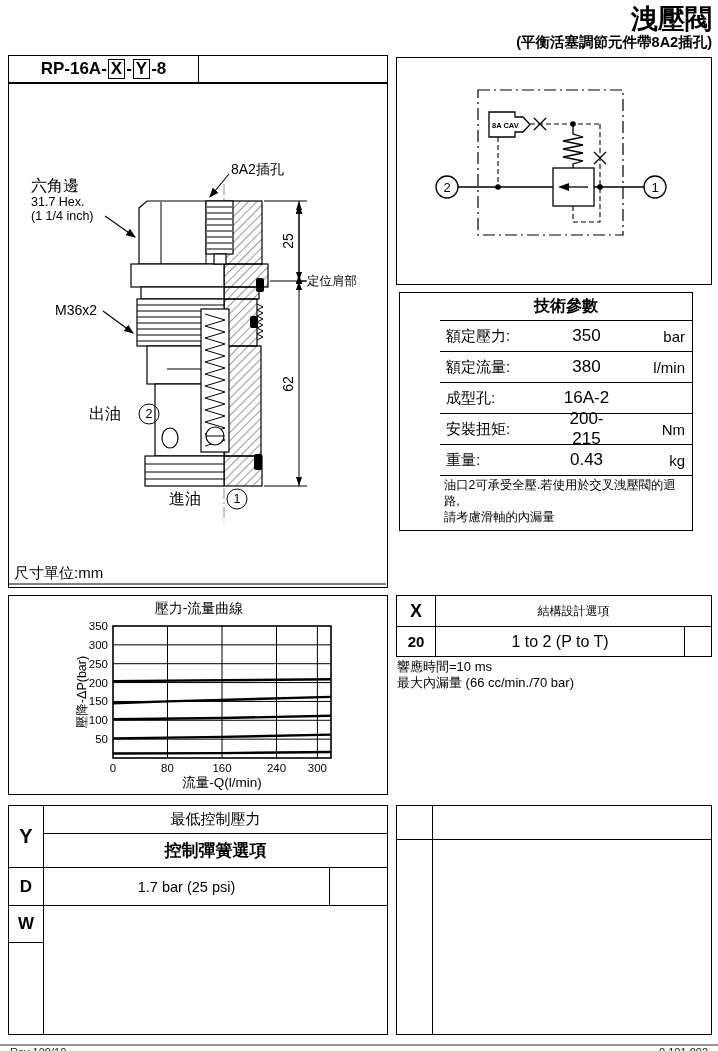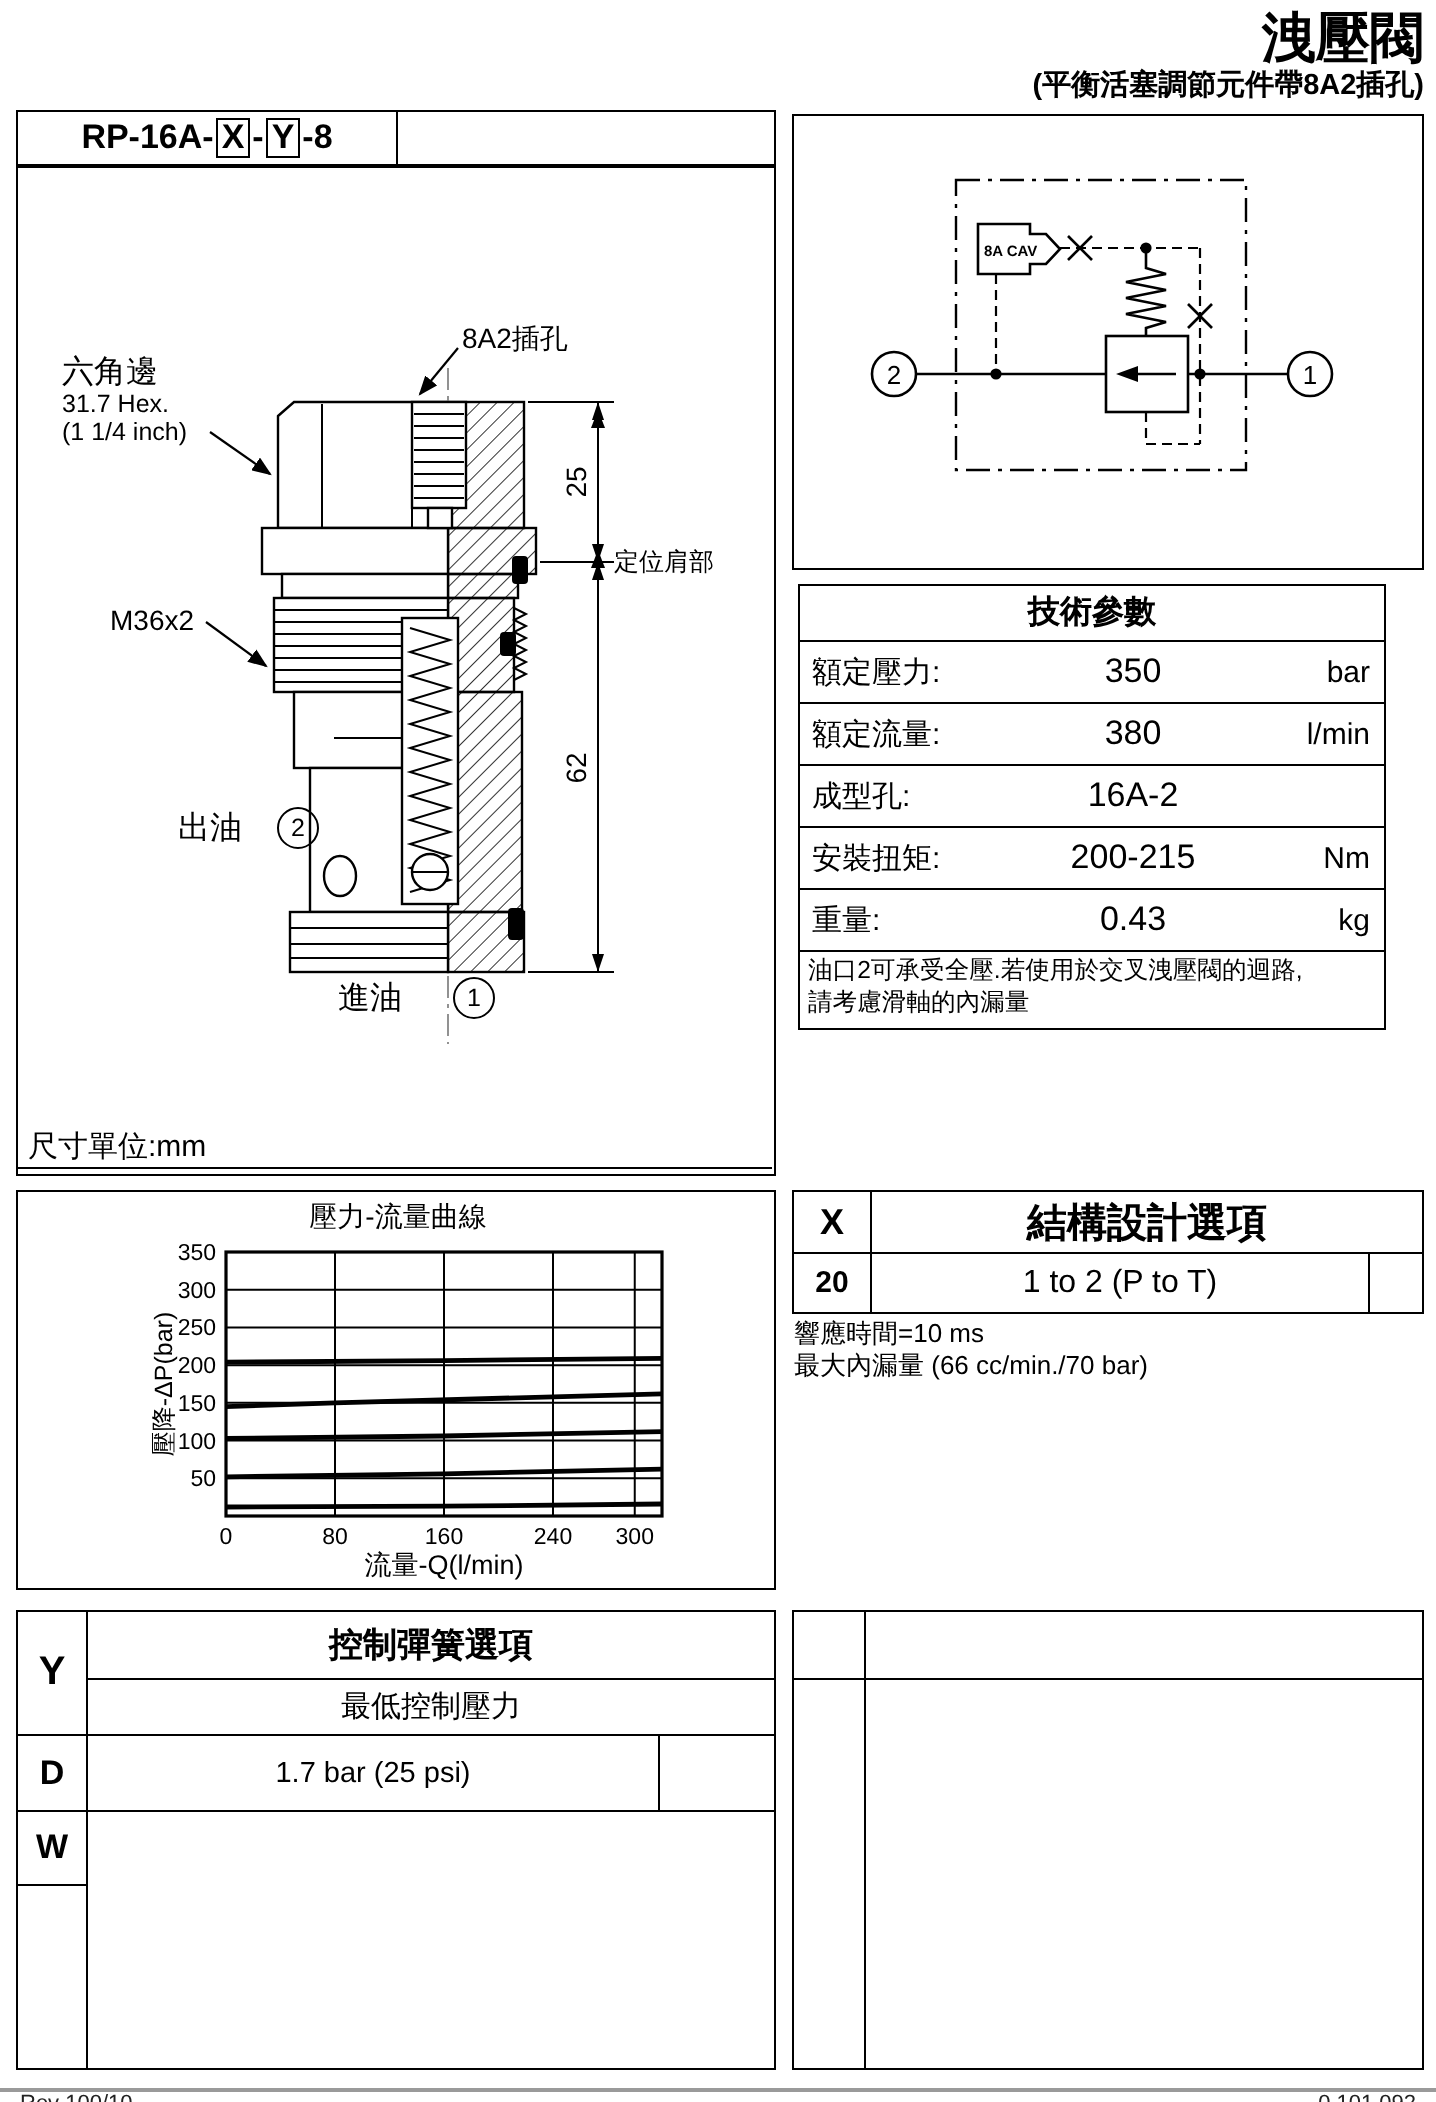--- a/index.html
+++ b/index.html
@@ -33,40 +33,40 @@
   .lbl-sm{font-size:12.5px;fill:#000;}
 
   
   #chart-box{left:8px;top:595px;width:380px;height:200px;}
   .grid-line{stroke:#000;stroke-width:1;}
   .plot-border{stroke:#000;stroke-width:1.6;fill:none;}
   .curve{stroke:#000;stroke-width:2.4;fill:none;}
   .tick-lbl{font-size:11.5px;fill:#000;}
 
   
-  #tech-table{left:399px;top:292px;width:294px;}
+  #tech-table{left:399px;top:292px;width:294px;padding-left:40px;}
   #tech-title{text-align:center;font-weight:bold;font-size:16px;padding:3px 0;border-bottom:1.4px solid #000;}
   .tech-row{display:flex;align-items:center;height:31px;border-bottom:1.2px solid #000;box-sizing:border-box;gap:16px;}
   .tech-label{width:97px;padding-left:6px;font-size:15px;}
   .tech-value{flex:1;text-align:center;font-size:17px;}
   .tech-unit{width:62px;text-align:right;padding-right:7px;font-size:15px;box-sizing:border-box;}
   #tech-note{font-size:12.3px;line-height:1.3;padding:2px 4px 4px 4px;}
 
   
   #schematic-box{left:396px;top:57px;width:316px;height:228px;}
   .sch{stroke:#000;fill:none;stroke-width:1.3;}
   .sch-dash{stroke:#000;fill:none;stroke-width:1.1;stroke-dasharray:5 3;}
   .sch-dashdot{stroke:#000;fill:none;stroke-width:1.2;stroke-dasharray:12 4 2 4;}
   .sch-dot{fill:#000;}
 
   
   #x-table{left:396px;top:595px;width:316px;}
   #x-header{display:flex;border:1.5px solid #000;height:32px;box-sizing:border-box;}
   #x-code-cell{width:38px;border-right:1.4px solid #000;display:flex;align-items:center;justify-content:center;font-weight:bold;font-size:18px;}
-  #x-title-cell{flex:1;display:flex;align-items:center;justify-content:center;font-weight:bold;font-size:20px;}
+  #x-title-cell{flex:1;display:flex;align-items:center;justify-content:center;font-weight:normal;font-size:12px;}
   #x-row{display:flex;border:1.5px solid #000;border-top:none;height:30px;box-sizing:border-box;}
   #x-row-code{width:38px;border-right:1.4px solid #000;display:flex;align-items:center;justify-content:center;font-weight:bold;font-size:15px;}
   #x-row-desc{flex:1;display:flex;align-items:center;justify-content:center;font-size:16px;}
   #x-row-extra{width:26px;border-left:1.2px solid #000;}
   #x-note{font-size:13px;line-height:1.25;padding:2px 1px;}
 
   
   #y-table{left:8px;top:805px;width:380px;height:230px;display:flex;}
   #y-left-col{width:35px;border-right:1.4px solid #000;display:flex;flex-direction:column;box-sizing:border-box;}
   #y-right-col{flex:1;display:flex;flex-direction:column;}
@@ -344,22 +344,22 @@
   </div>
 
   <div id="y-table" class="box">
     <div id="y-left-col">
       <div id="y-code-cell" class="y-lc">Y</div>
       <div id="d-code-cell" class="y-lc">D</div>
       <div id="w-code-cell" class="y-lc">W</div>
       <div id="y-lc-notes"></div>
     </div>
     <div id="y-right-col">
+      <div id="y-sub-cell" class="y-rc">最低控制壓力</div>
       <div id="y-title-cell" class="y-rc">控制彈簧選項</div>
-      <div id="y-sub-cell" class="y-rc">最低控制壓力</div>
       <div id="d-row" class="y-opt-row">
         <div class="y-opt-desc">1.7 bar (25 psi)</div>
         <div class="y-opt-extra"></div>
       </div>
     </div>
   </div>
 
   <div id="br-box" class="box">
     <div id="br-vline"></div>
     <div id="br-hline"></div>

